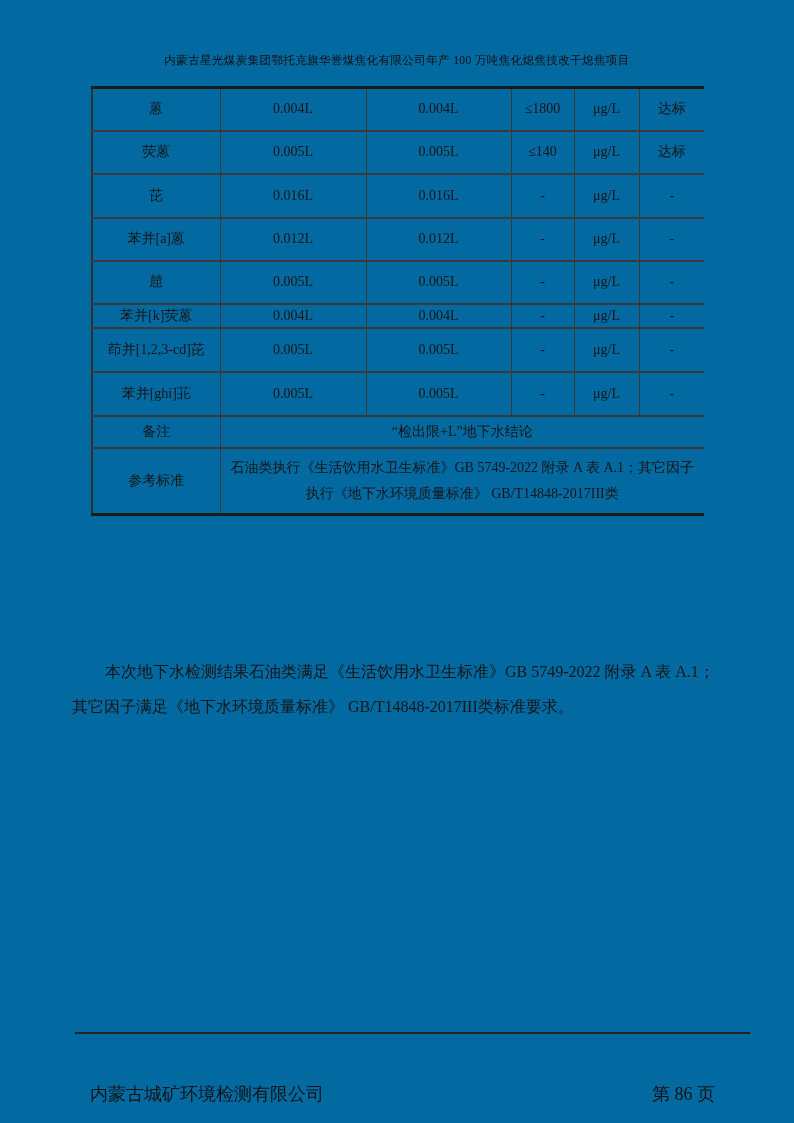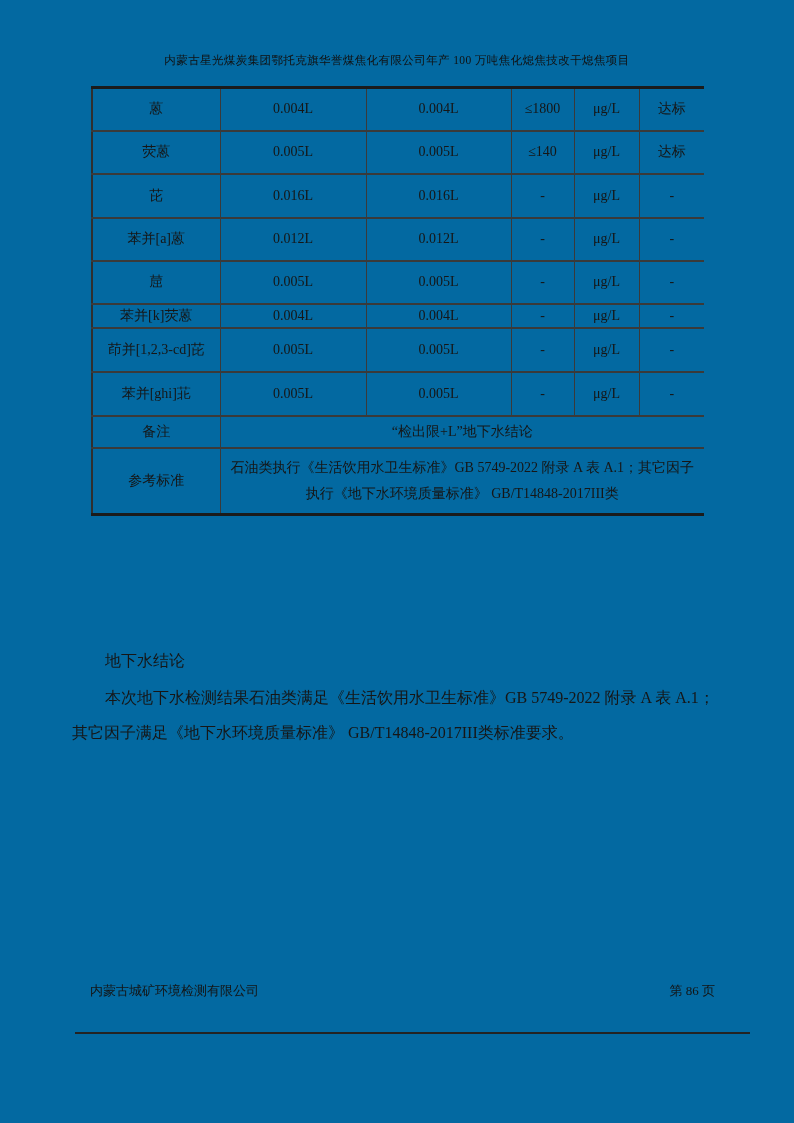--- a/index.html
+++ b/index.html
@@ -50,23 +50,23 @@
   .section-heading{line-height:26px;text-indent:33px;}
   .para{margin-top:6px;}
   .para-line{line-height:35px;}
   .para-line.indent{text-indent:33px;}
   .footer-rule{
     position:absolute;left:75px;top:1032px;width:675px;
     border-top:2px solid #232323;
     height:0;
   }
   .doc-footer{
-    position:absolute;left:90px;right:79px;top:982px;
+    position:absolute;left:90px;right:79px;top:1082px;
     display:flex;justify-content:space-between;align-items:center;
-    font-size:13px;color:#141414;text-align:right;
+    font-size:18px;color:#141414;text-align:right;
   }
 </style>
 </head>
 <body>
 
 <div class="page">
 
   <div class="doc-header">内蒙古星光煤炭集团鄂托克旗华誉煤焦化有限公司年产 100 万吨焦化熄焦技改干熄焦项目</div>
 
   <table class="data-table">
@@ -151,21 +151,20 @@
         <td>参考标准</td>
         <td colspan="5">
           <div class="ref-line">石油类执行《生活饮用水卫生标准》GB 5749-2022 附录 A 表 A.1；其它因子</div>
           <div class="ref-line">执行《地下水环境质量标准》 GB/T14848-2017III类</div>
         </td>
       </tr>
     </tbody>
   </table>
 
   <div class="body-text">
-    <div class="section-heading">地下水结论</div>
     <div class="para">
       <div class="para-line indent">本次地下水检测结果石油类满足《生活饮用水卫生标准》GB 5749-2022 附录 A 表 A.1；</div>
       <div class="para-line">其它因子满足《地下水环境质量标准》 GB/T14848-2017III类标准要求。</div>
     </div>
   </div>
 
   <div class="footer-rule"></div>
   <div class="doc-footer">
     <span>内蒙古城矿环境检测有限公司</span>
     <span>第 86 页</span>

